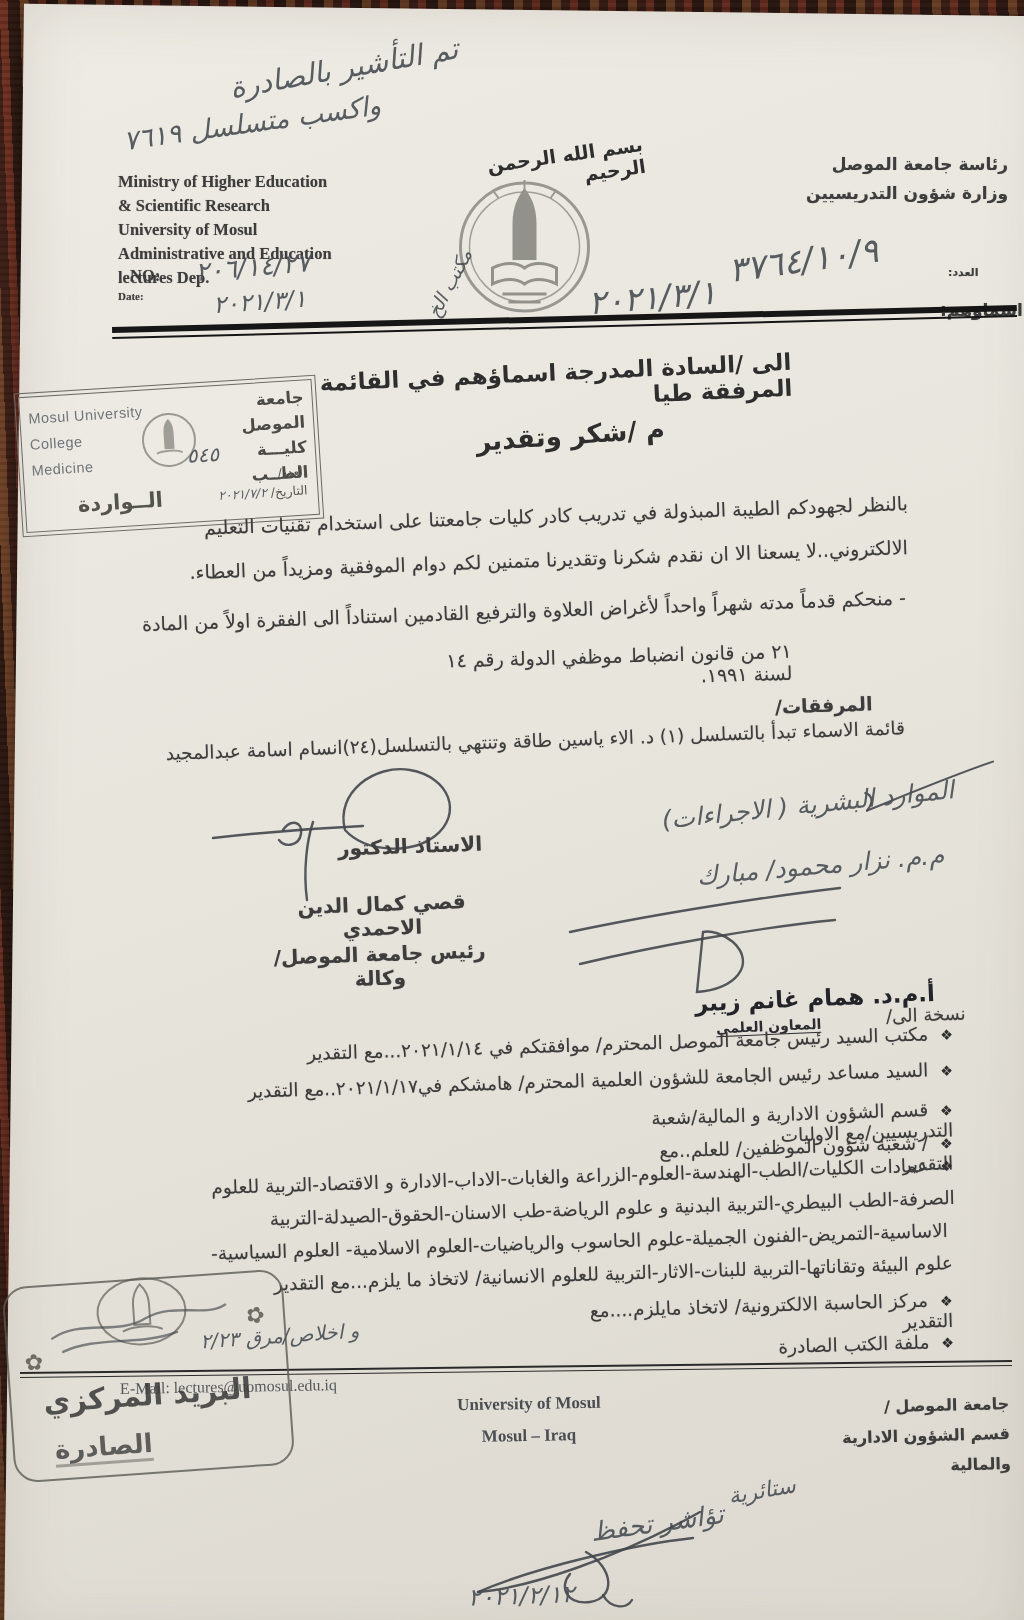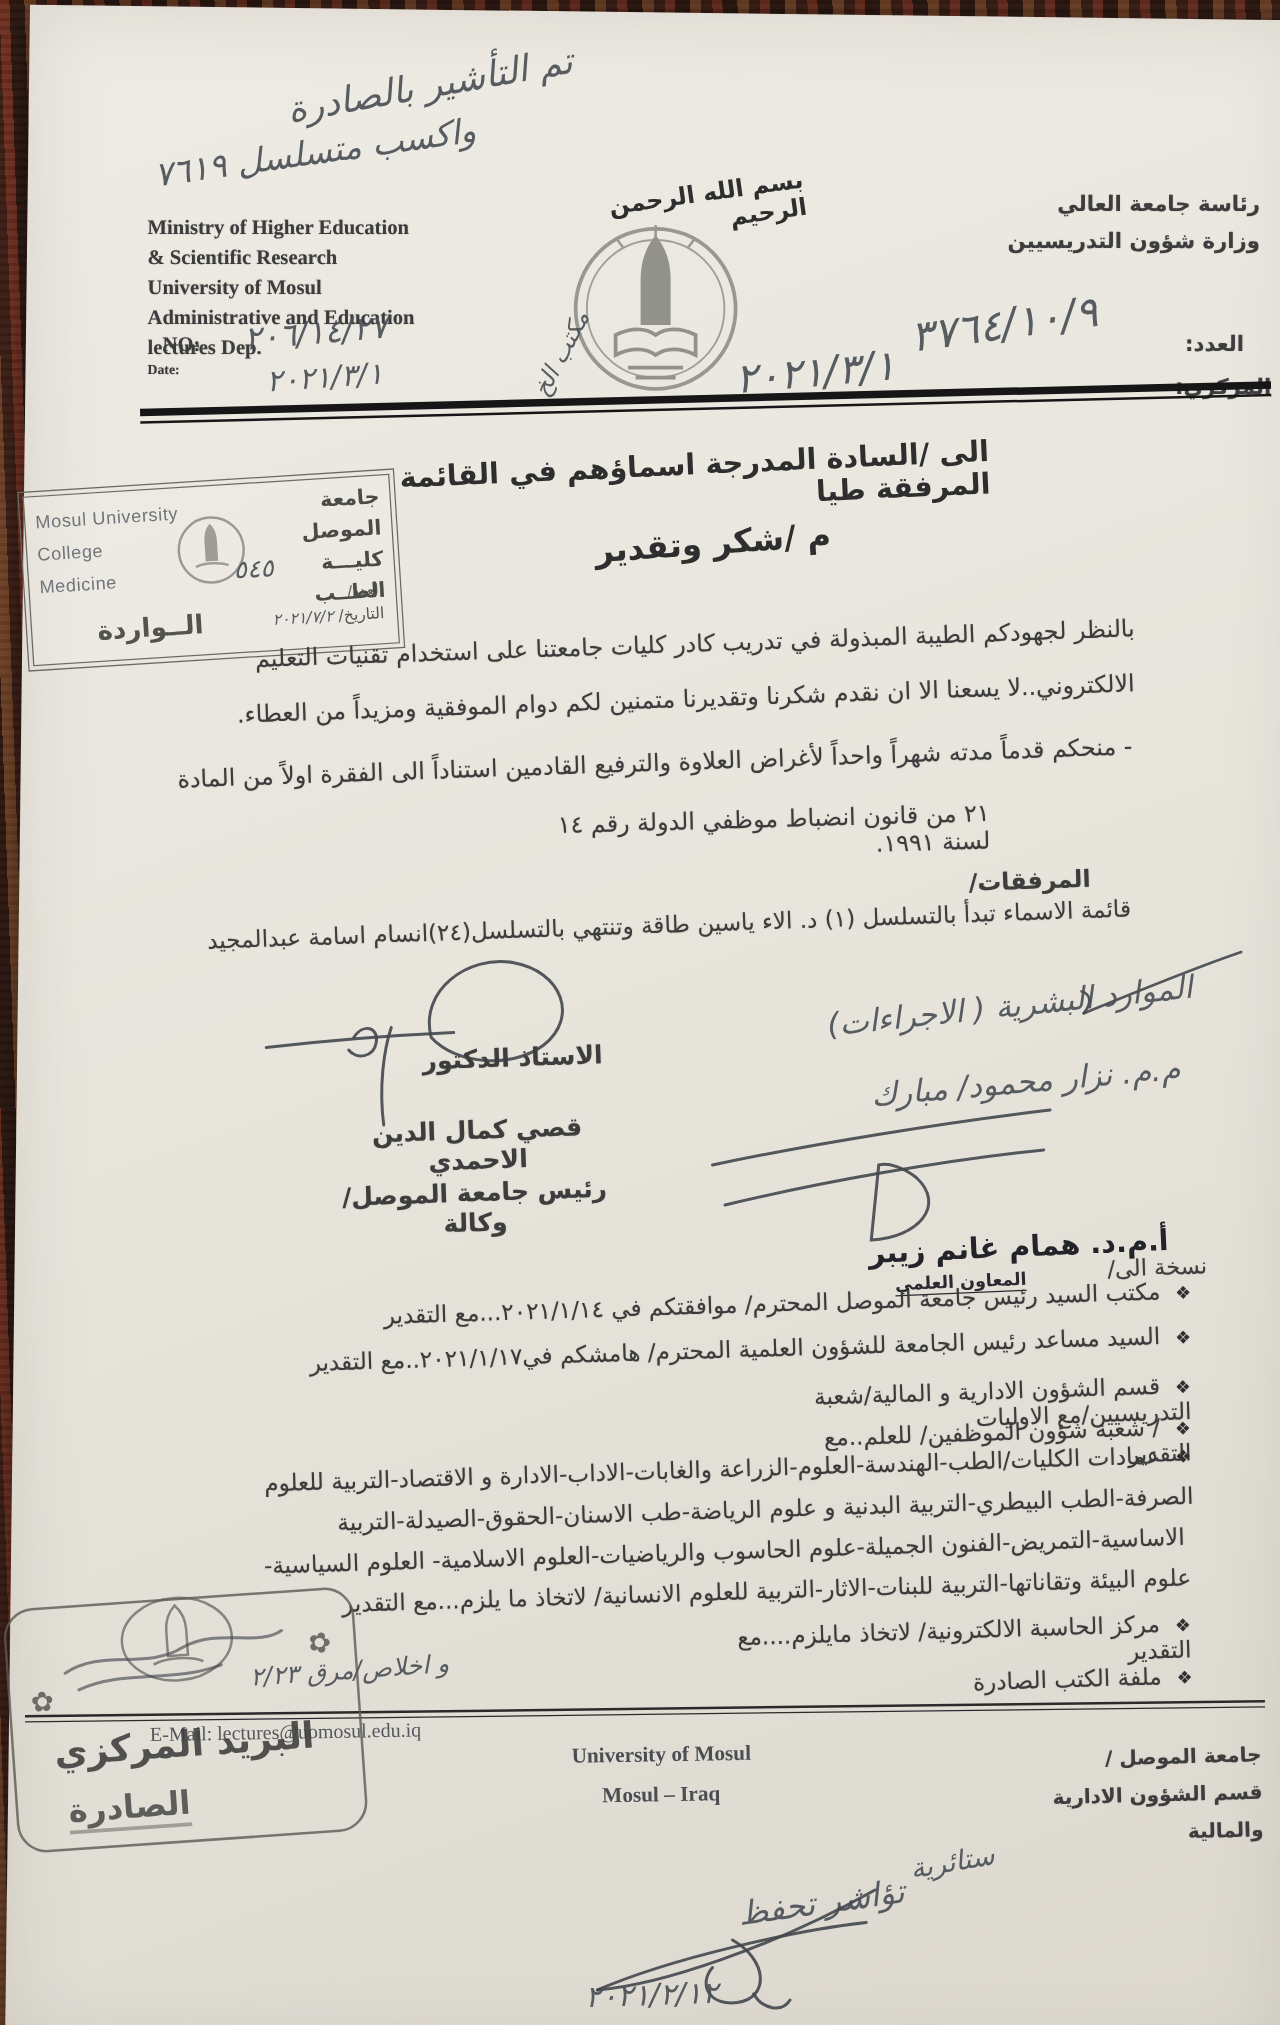--- a/index.html
+++ b/index.html
@@ -42,21 +42,21 @@
   #no-hw{left:195px;top:252px;font-size:26px;transform:rotate(-5deg);letter-spacing:3px;}
   #date-hw{left:213px;top:288px;font-size:24px;transform:rotate(-4deg);letter-spacing:3px;}
 
   
   #basmala{left:425px;top:148px;width:220px;font-size:19px;transform:rotate(-8deg);}
   #logo{left:452px;top:172px;opacity:.8;}
   #hw-office{left:412px;top:272px;font-size:19px;transform:rotate(-62deg);}
 
   
   #hdr-ar{left:640px;top:150px;width:368px;font-size:17px;line-height:29px;font-weight:bold;}
-  #ar-no-label{left:948px;top:266px;font-size:17px;font-weight:bold;}
+  #ar-no-label{left:948px;top:266px;font-size:11px;font-weight:bold;}
   #ar-no-hw{left:728px;top:240px;font-size:34px;transform:rotate(-8deg);letter-spacing:3px;}
   #ar-date-label{left:940px;top:300px;font-size:17px;font-weight:bold;}
   #ar-date-hw{left:588px;top:278px;font-size:33px;transform:rotate(-5deg);letter-spacing:4px;}
 
   #divider-main{left:112px;top:316px;width:905px;height:4px;border-top:6px solid #161616;border-bottom:2px solid #161616;transform:rotate(-1.4deg);}
 
   #to-line{left:292px;top:360px;width:500px;font-size:23px;transform:rotate(-2.6deg);}
 
   
   #recv-stamp{left:22px;top:388px;width:292px;height:134px;border:1.5px solid #6a6a64;transform:rotate(-3.6deg);background:rgba(240,238,232,.35);}
@@ -160,26 +160,26 @@
     <circle cx="70" cy="75" r="64" fill="none" stroke="#84847e" stroke-width="3"></circle>
     <circle cx="70" cy="75" r="55" fill="none" stroke="#8d8d87" stroke-width="1.5"></circle>
     <path d="M58,88 L58,52 C58,34 64,24 70,16 C76,24 82,34 82,52 L82,88 Z" fill="#7d7d77"></path>
     <path d="M38,96 C50,90 62,90 70,96 C78,90 90,90 102,96 L102,112 C90,106 78,106 70,112 C62,106 50,106 38,112 Z" fill="none" stroke="#7d7d77" stroke-width="3"></path>
     <path d="M70,18 L70,8 M44,26 L38,18 M96,26 L102,18" stroke="#84847e" stroke-width="2"></path>
     <path d="M48,122 L92,122 M54,130 L86,130" stroke="#7d7d77" stroke-width="3"></path>
   </svg>
   <div class="pos hw ar" id="hw-office">مكتب الخ</div>
 
   <div class="pos ar right ink" id="hdr-ar">
-    <div>رئاسة جامعة العالي</div>
+    <div>رئاسة جامعة الموصل</div>
     <div>وزارة شؤون التدريسيين</div>
   </div>
   <div class="pos ar ink" id="ar-no-label">العدد:</div>
   <div class="pos hw" id="ar-no-hw">٣٧٦٤/١٠/٩</div>
-  <div class="pos ar ink" id="ar-date-label">المركزي:</div>
+  <div class="pos ar ink" id="ar-date-label">اسماؤهم:</div>
   <div class="pos hw" id="ar-date-hw">٢٠٢١/٣/١</div>
 
   <div class="pos" id="divider-main"></div>
 
   <div class="pos ar calli" id="to-line">الى /السادة المدرجة اسماؤهم في القائمة المرفقة طيا</div>
 
   <div class="pos" id="recv-stamp">
     <div class="pos" id="recv-en">
       <div>Mosul University</div>
       <div>College</div>

